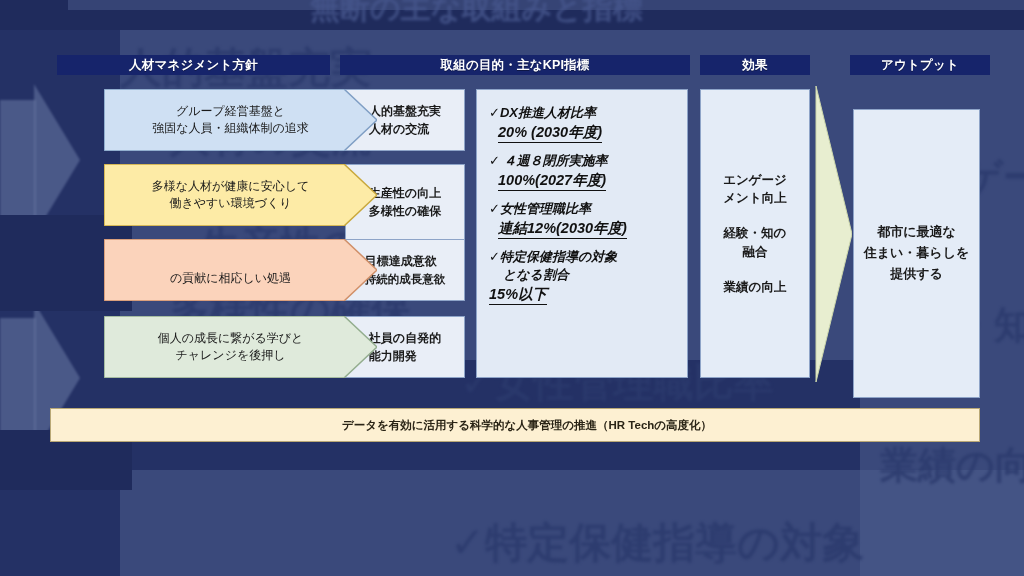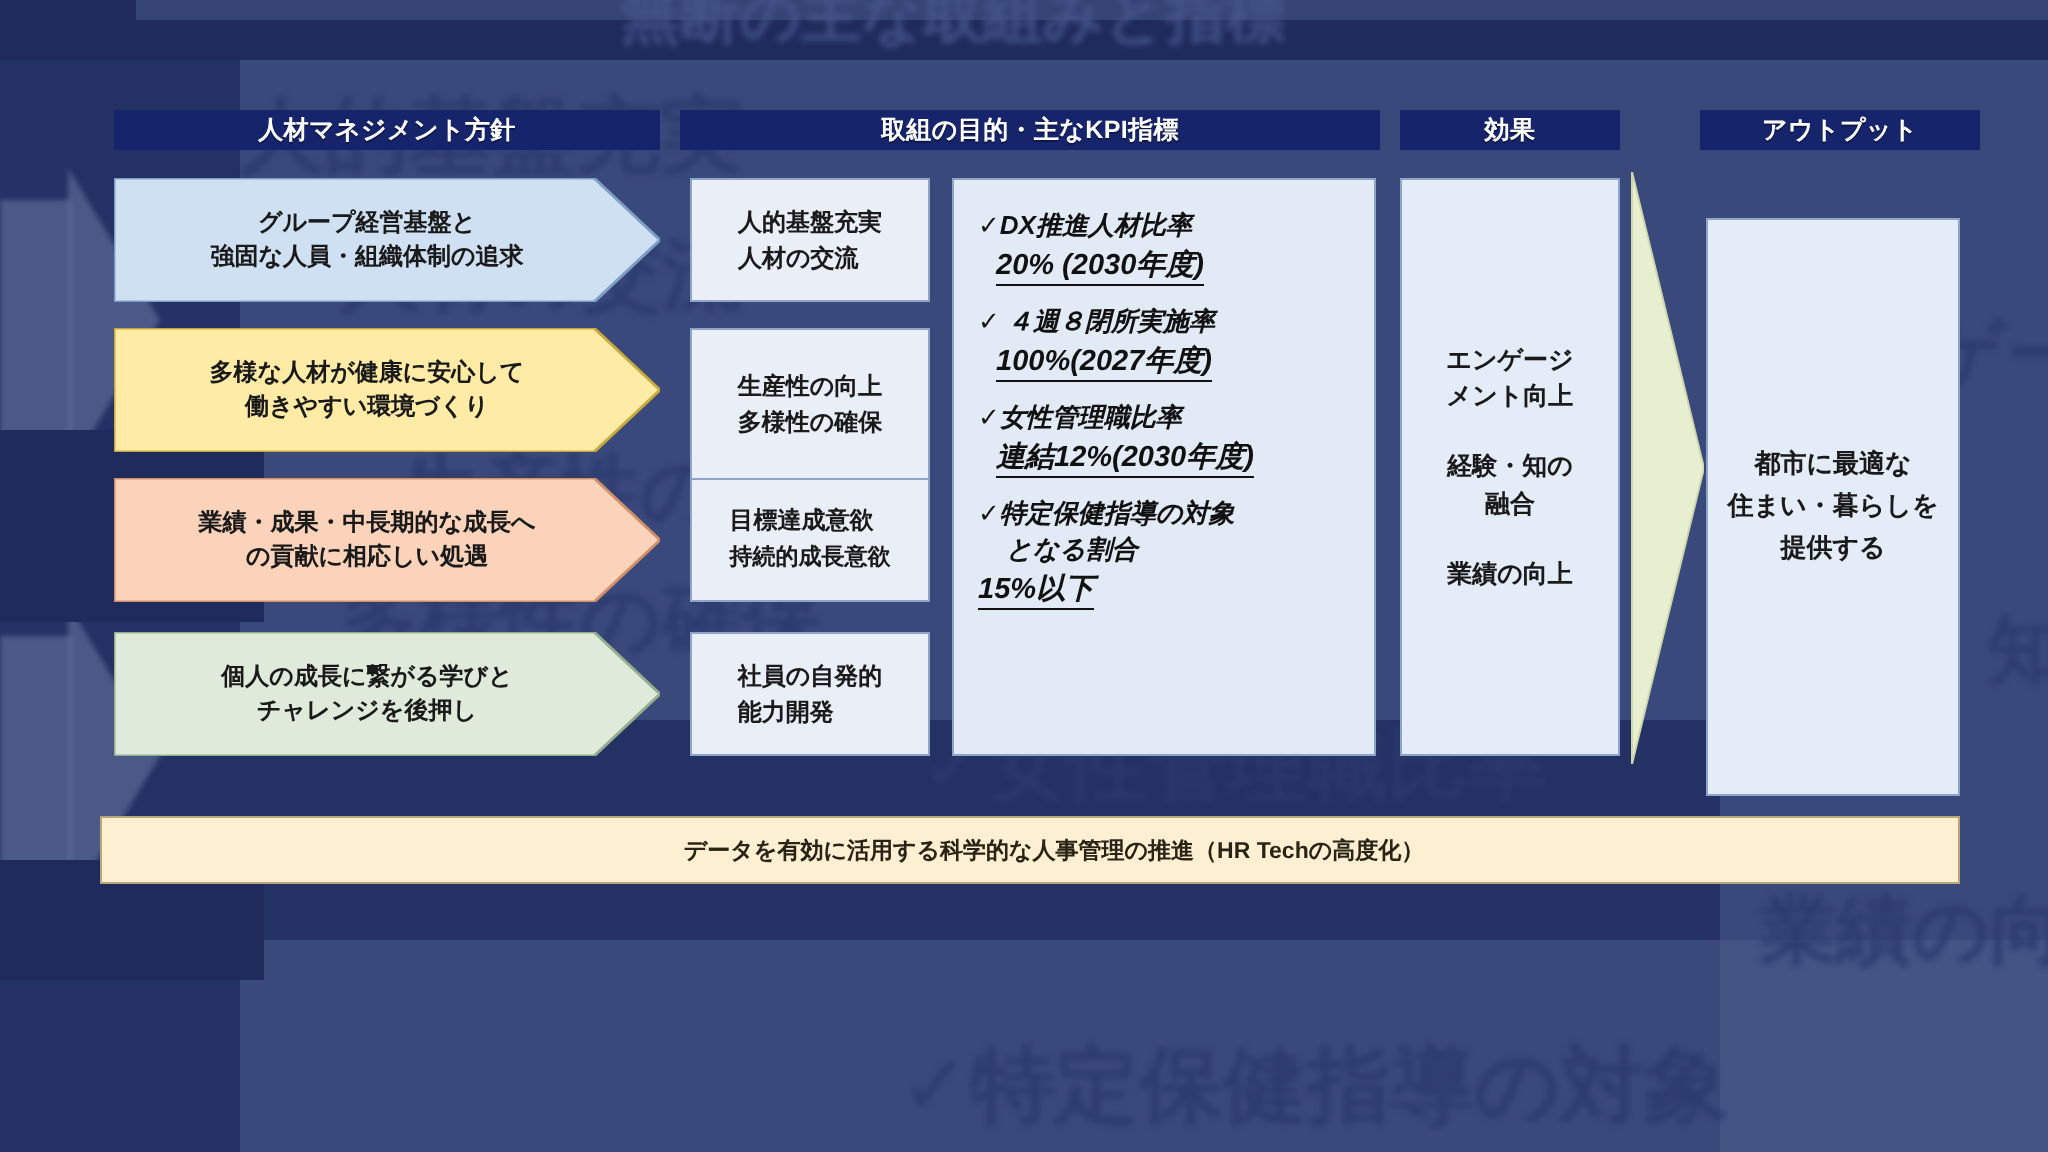--- a/index.html
+++ b/index.html
@@ -28,22 +28,22 @@
 
   .hdr{
     position:absolute;background:#16246b;color:#ffffff;
     font-size:12.5px;font-weight:bold;letter-spacing:.2px;
     display:flex;align-items:center;justify-content:center;
     height:20px;text-shadow:0 1px 0 rgba(0,0,0,.35);
   }
 
   .arrowbox{
     position:absolute;display:flex;align-items:center;justify-content:center;
-    text-align:center;font-size:12px;font-weight:bold;color:#1a1a1a;
-    line-height:1.45;box-sizing:border-box;padding:2px 26px 2px 6px;
+    text-align:center;font-size:12px;font-weight:normal;color:#1a1a1a;
+    line-height:1.45;box-sizing:border-box;padding:2px 26px 2px 6px;margin-left:47px;
   }
   .arrowbox .txt{position:relative;z-index:2;}
   .arrowbox .shape{
     position:absolute;inset:0;z-index:1;
   }
 
   .plainbox{
     position:absolute;box-sizing:border-box;
     background:#e9eef7;border:1px solid #8ea4c8;
     display:flex;align-items:center;justify-content:center;
@@ -137,21 +137,21 @@
       <span class="txt">
         <span>多様な人材が健康に安心して</span><br><span>働きやすい環境づくり</span>
       </span>
     </div>
 
     <div class="arrowbox" style="left:57px;top:239px;width:273px;height:62px;">
       <svg class="shape" viewBox="0 0 273 62" preserveAspectRatio="none">
         <polygon points="0,0 240,0 273,31 240,62 0,62" fill="#fbd3bb" stroke="#d08f68" stroke-width="1.5"></polygon>
       </svg>
       <span class="txt">
-        <span>業績・成果・中長期的な成長へ</span><br><span>の貢献に相応しい処遇</span>
+        <br><span>の貢献に相応しい処遇</span>
       </span>
     </div>
 
     <div class="arrowbox" style="left:57px;top:316px;width:273px;height:62px;">
       <svg class="shape" viewBox="0 0 273 62" preserveAspectRatio="none">
         <polygon points="0,0 240,0 273,31 240,62 0,62" fill="#dfeadb" stroke="#93ad8e" stroke-width="1.5"></polygon>
       </svg>
       <span class="txt">
         <span>個人の成長に繋がる学びと</span><br><span>チャレンジを後押し</span>
       </span>

